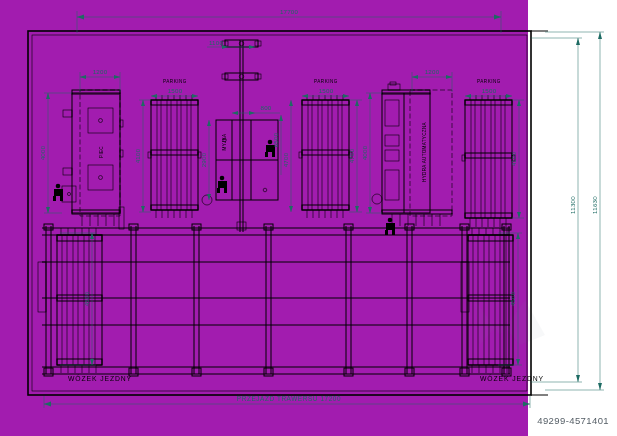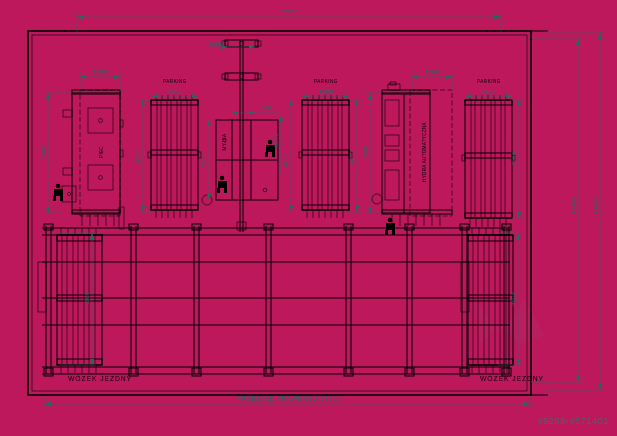--- a/index.html
+++ b/index.html
@@ -10,23 +10,23 @@
   }
   body {
     width: 617px;
     height: 436px;
     font-family: "Liberation Sans", sans-serif;
     overflow: hidden;
     position: relative;
   }
   #drawing-root {
     position: relative;
-    width: 617px;
+    width: 528px;
     height: 436px;
-    background: #be185d;
+    background: #a21caf;
   }
   svg#cad {
     position: absolute;
     left: 0;
     top: 0;
     width: 617px;
     height: 436px;
     display: block;
   }
   .dim-text {

